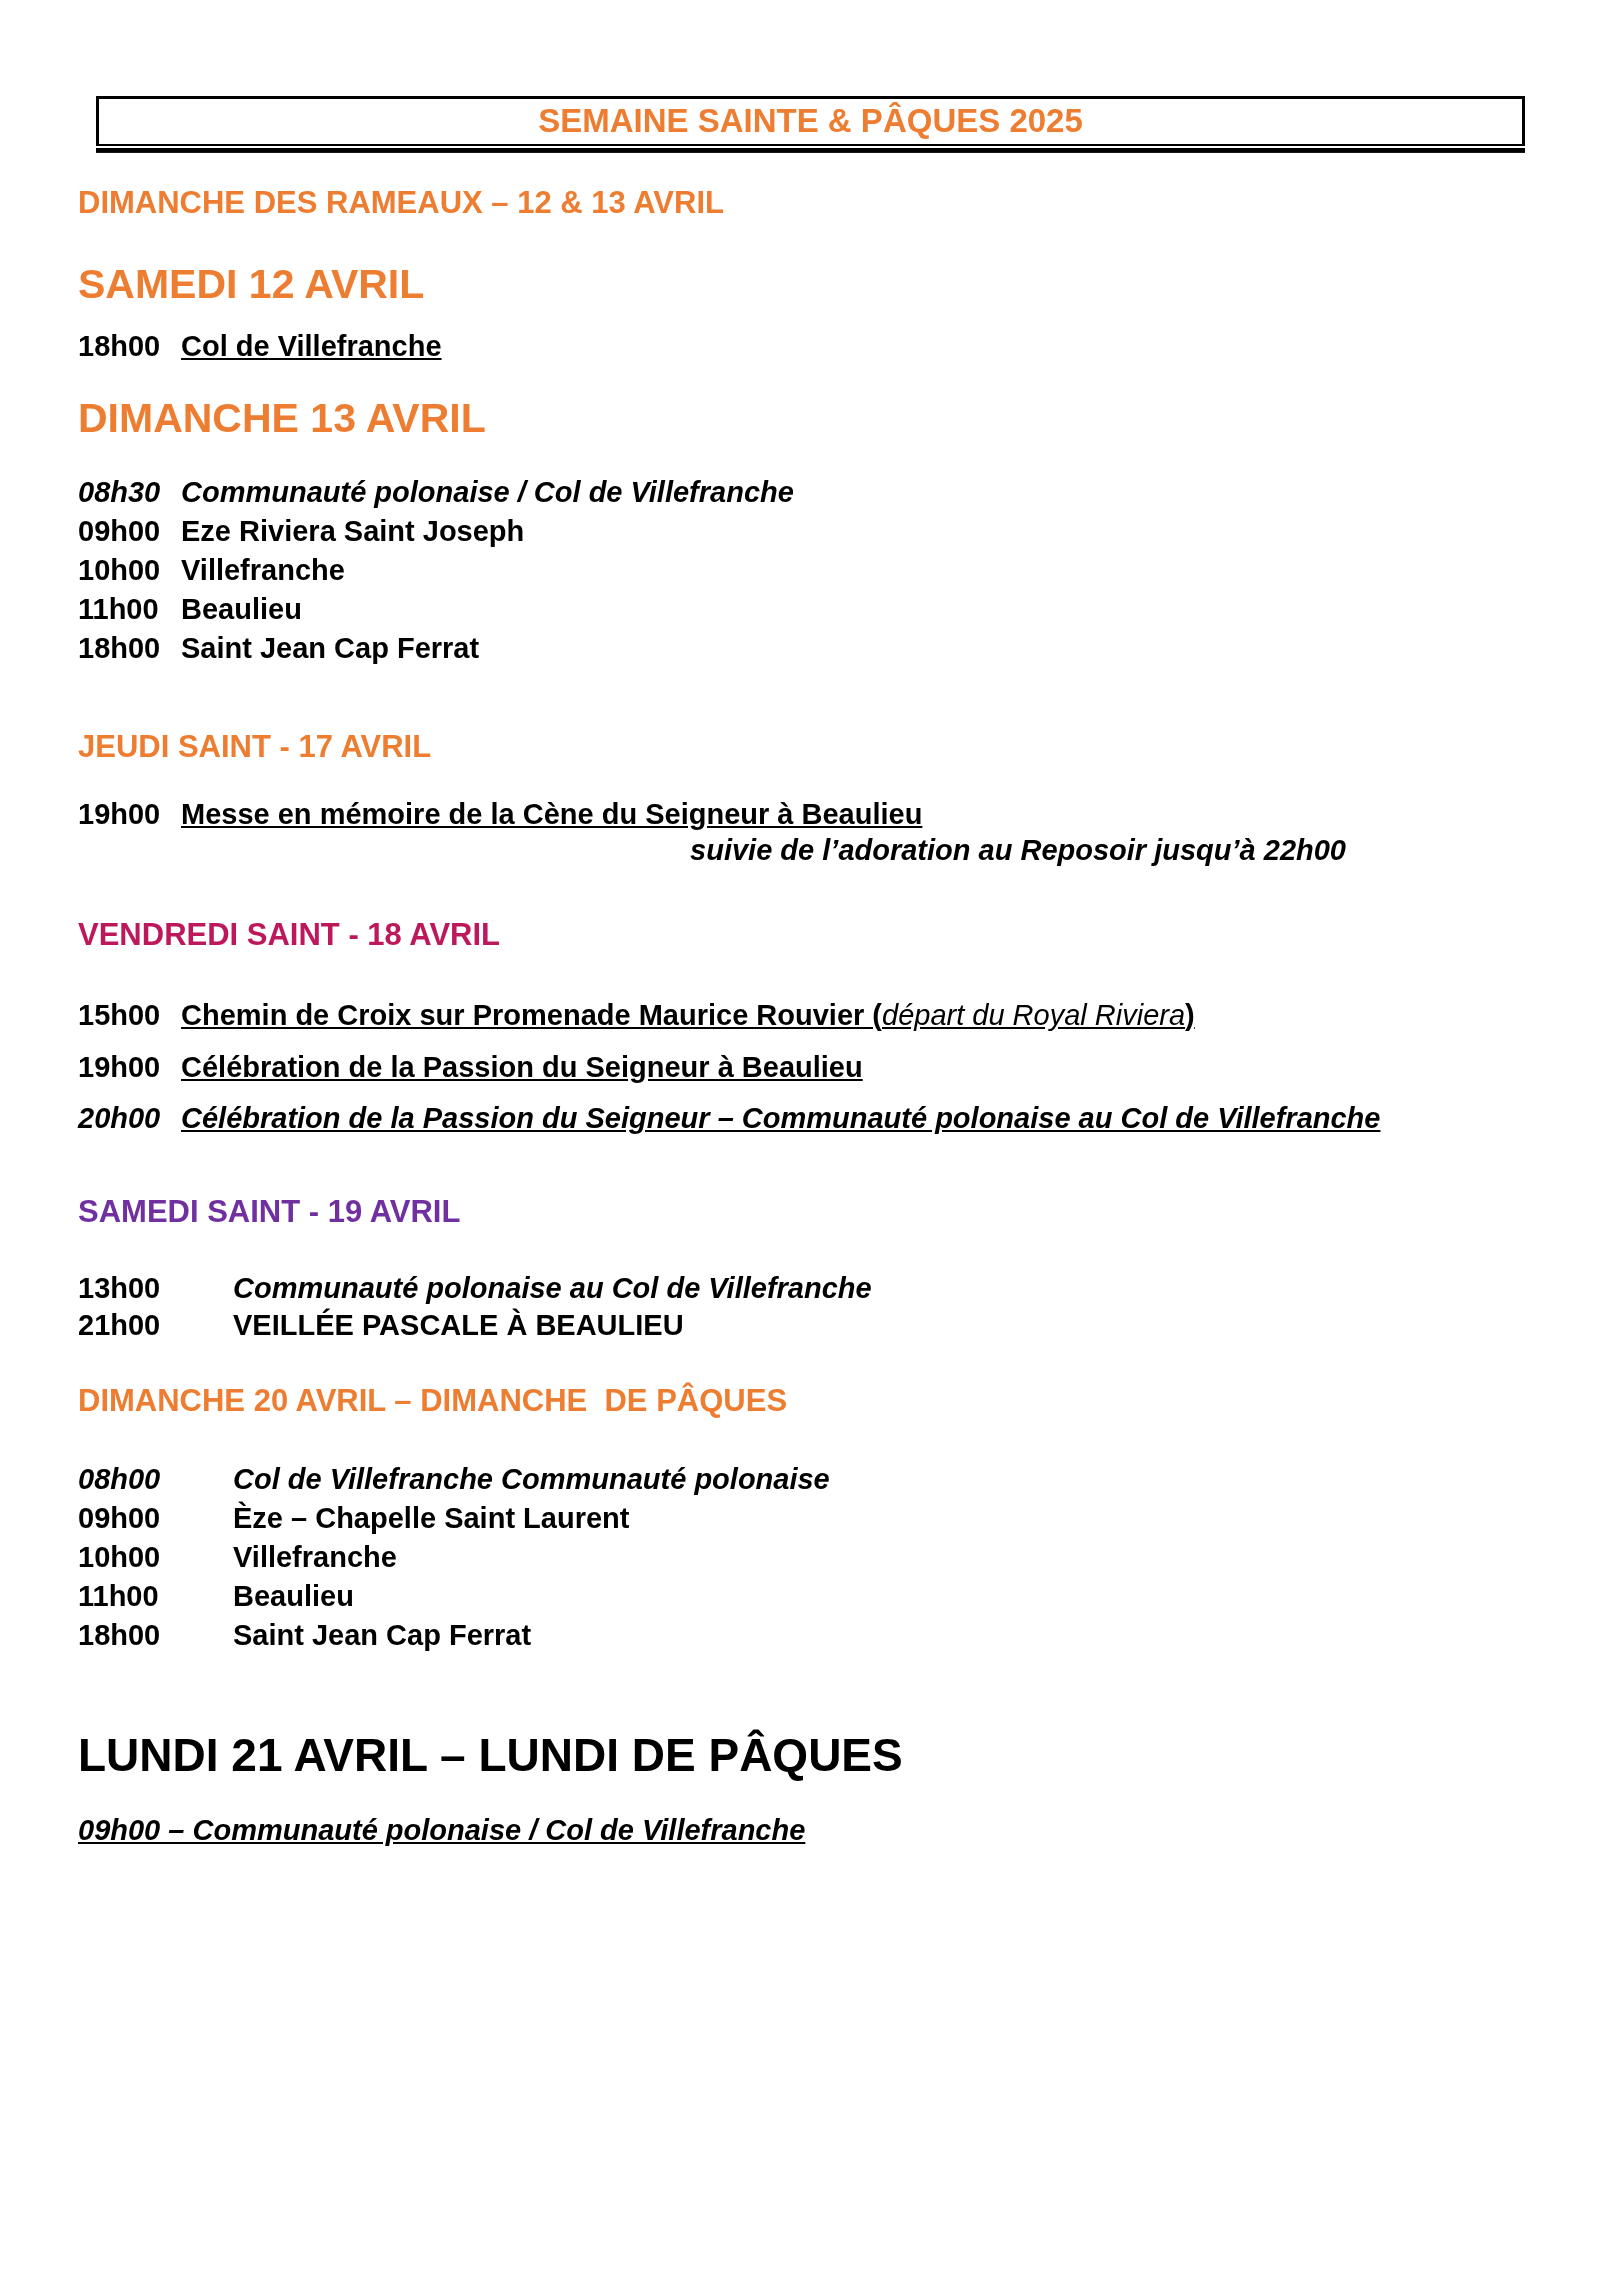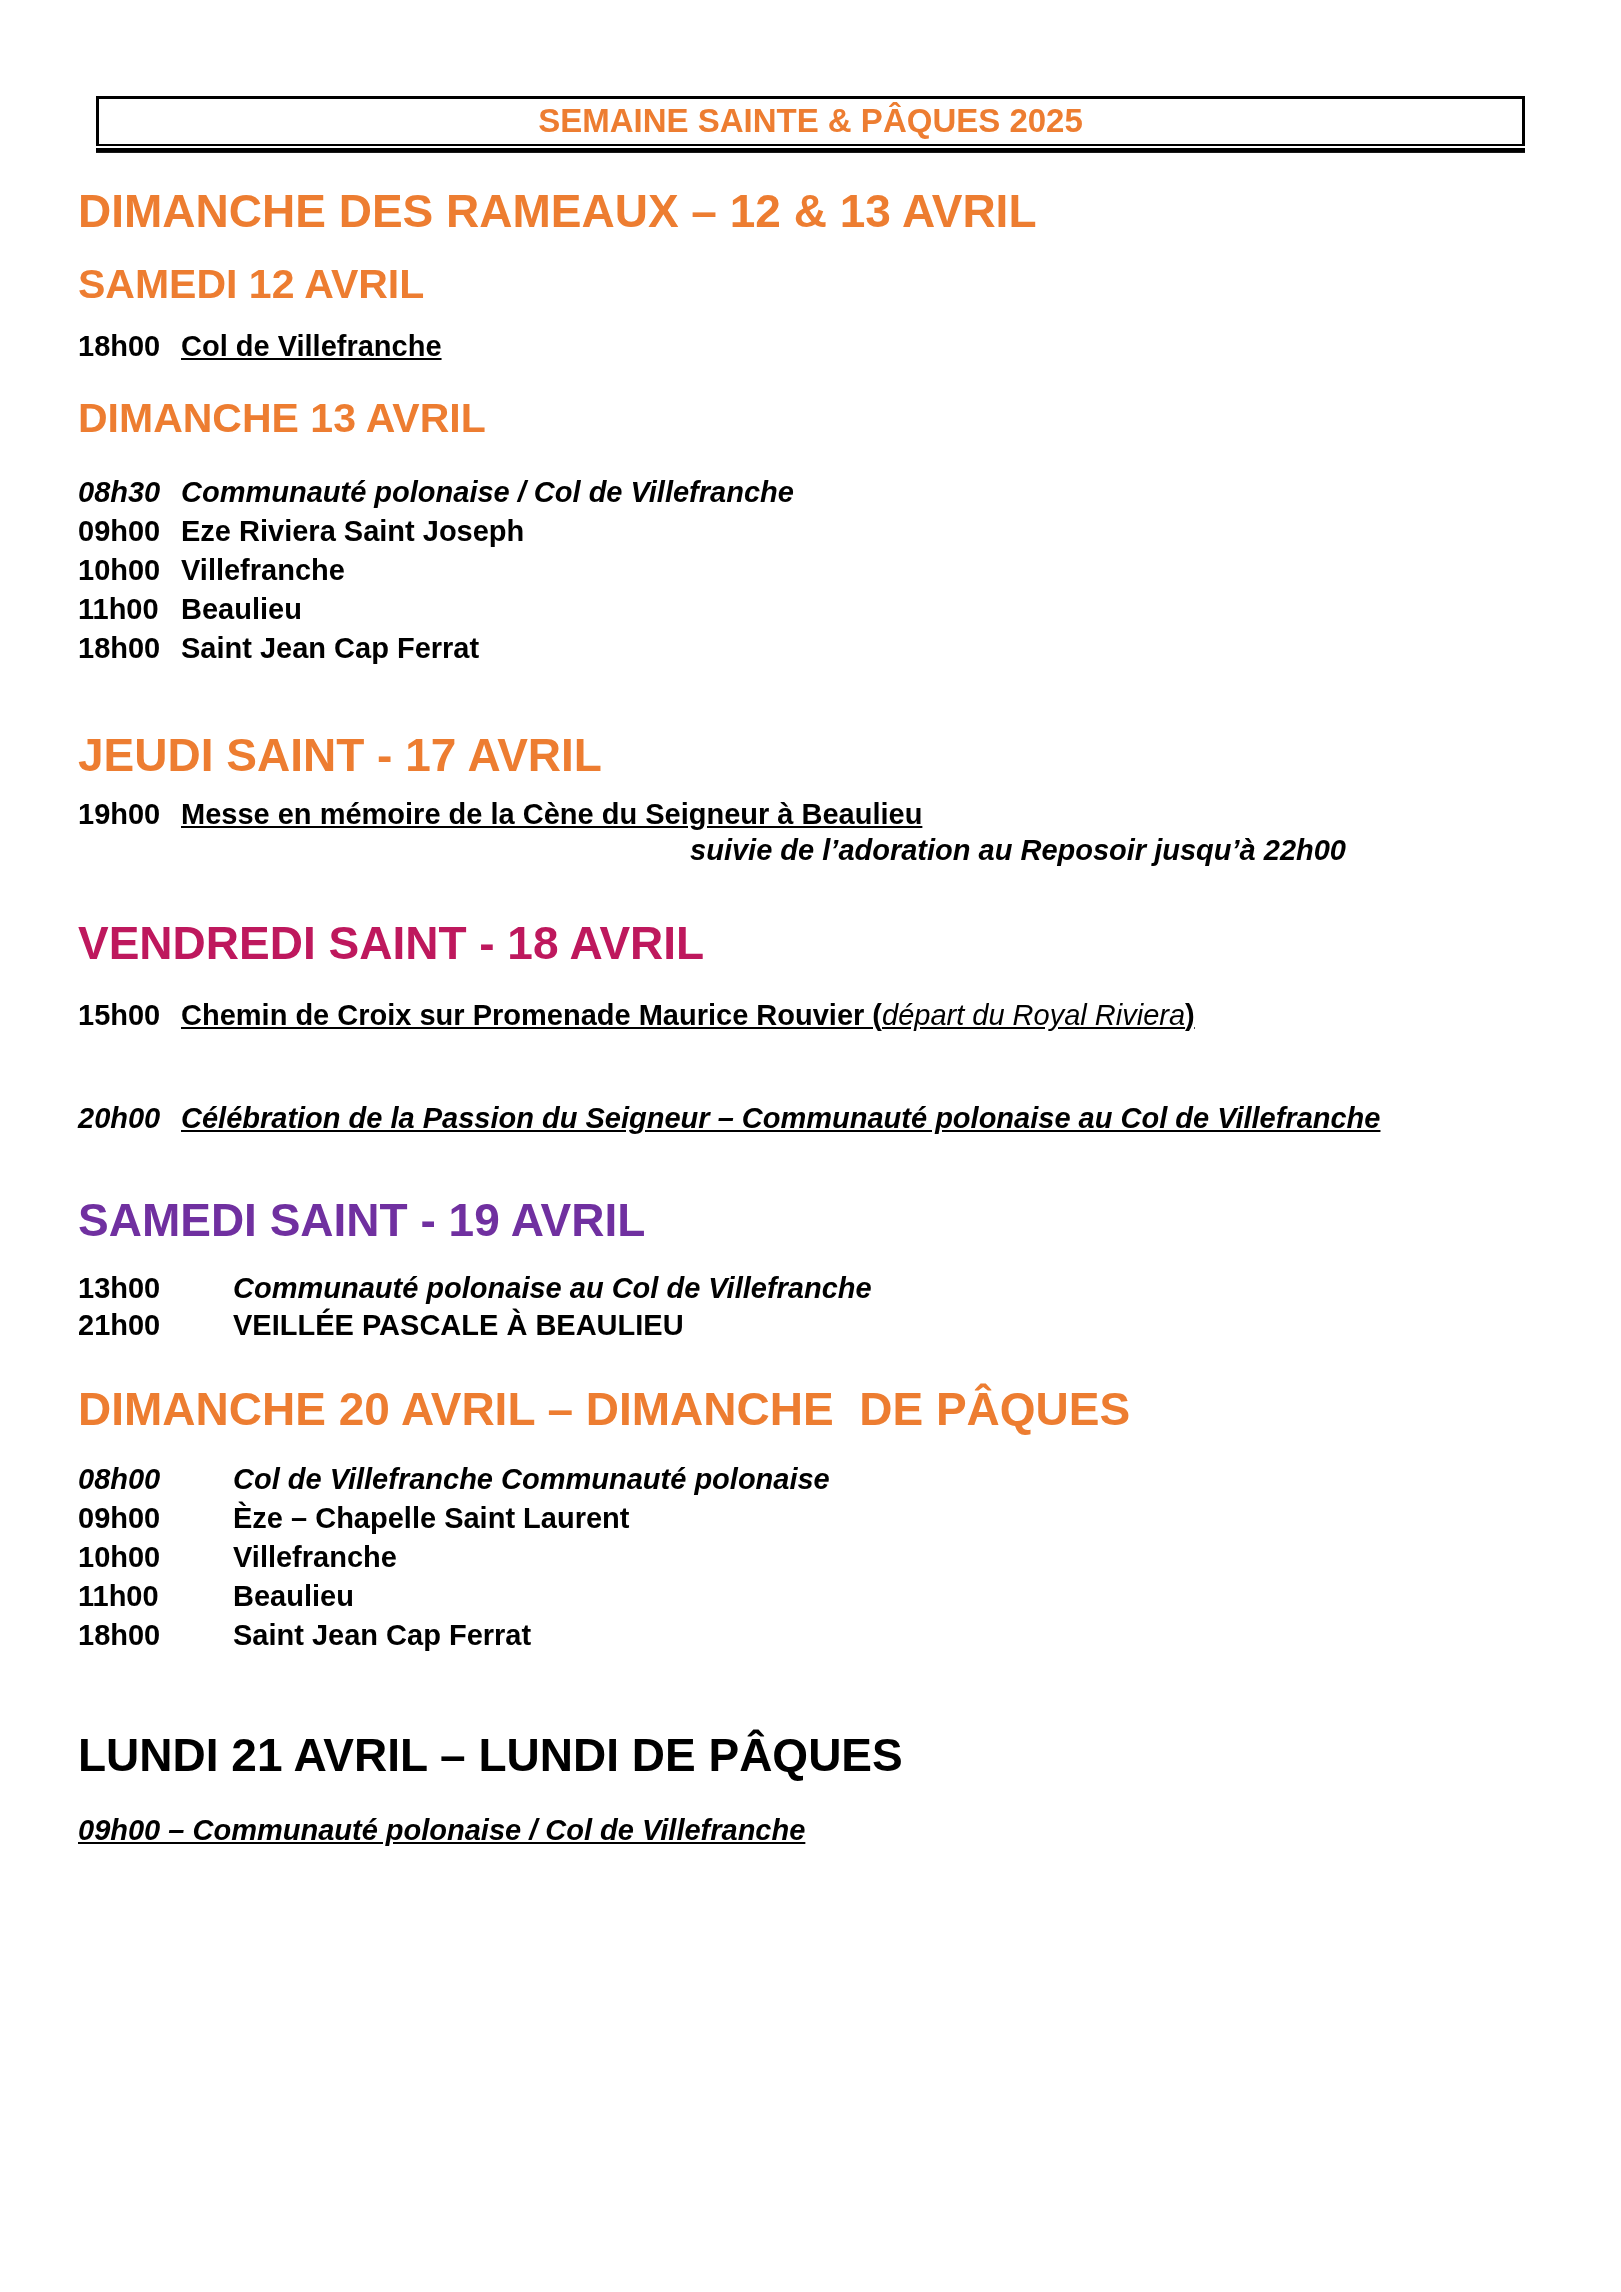--- a/index.html
+++ b/index.html
@@ -19,21 +19,21 @@
     border:3.9px solid #000;
     border-bottom-width:2px;
     box-shadow:0 2px 0 0 #ffffff, 0 6.9px 0 0 #000000;
     text-align:center;
     padding:3.9px 0 5.9px 0;
     background:#fff;
   }
   .banner-title { color:#ED7D31; font-size:33px; line-height:35px; }
 
   
-  .sec { position:absolute; left:78px; font-size:46px; line-height:1.05; white-space:nowrap; }
+  .sec { position:absolute; left:78px; font-size:31px; line-height:1.05; white-space:nowrap; }
   .orange { color:#ED7D31; }
   .red    { color:#be185d; }
   .purple { color:#7030A0; }
   .blackh { color:#000000; font-size:46px; }
 
   
   .rows { position:absolute; left:78px; font-size:29px; line-height:39px; white-space:nowrap; }
   .rows.lh38 { line-height:37px; }
   .row-abs { position:absolute; left:78px; font-size:29px; line-height:35px; white-space:nowrap;text-decoration:underline; }
   .time { display:inline-block; width:103px; }
@@ -73,20 +73,23 @@
   <div class="sec orange" style="top:731px">JEUDI SAINT - 17 AVRIL</div>
   <div class="row-abs" style="top:797px">
     <span class="time">19h00</span><span>Messe en mémoire de la Cène du Seigneur à Beaulieu</span>
   </div>
   <div class="cont" style="top:834px">suivie de l’adoration au Reposoir jusqu’à 22h00</div>
 
   <div class="sec red" style="top:919px">VENDREDI SAINT - 18 AVRIL</div>
   <div class="row-abs" style="top:998px">
     <span class="time">15h00</span><span><span>Chemin de Croix sur Promenade Maurice Rouvier (</span><span class="thin-it">départ du Royal Riviera</span><span>)</span></span>
   </div>
+  <div class="row-abs" style="top:1050px">
+    <span class="time">19h00</span><span>Célébration de la Passion du Seigneur à Beaulieu</span>
+  </div>
   <div class="row-abs it" style="top:1101px">
     <span class="time">20h00</span><span>Célébration de la Passion du Seigneur – Communauté polonaise au Col de Villefranche</span>
   </div>
 
   <div class="sec purple" style="top:1196px">SAMEDI SAINT - 19 AVRIL</div>
   <div class="rows lh38 wide" style="top:1270px">
     <div><span class="time">13h00</span><span class="it">Communauté polonaise au Col de Villefranche</span></div>
     <div><span class="time">21h00</span><span>VEILLÉE PASCALE À BEAULIEU</span></div>
   </div>
 

